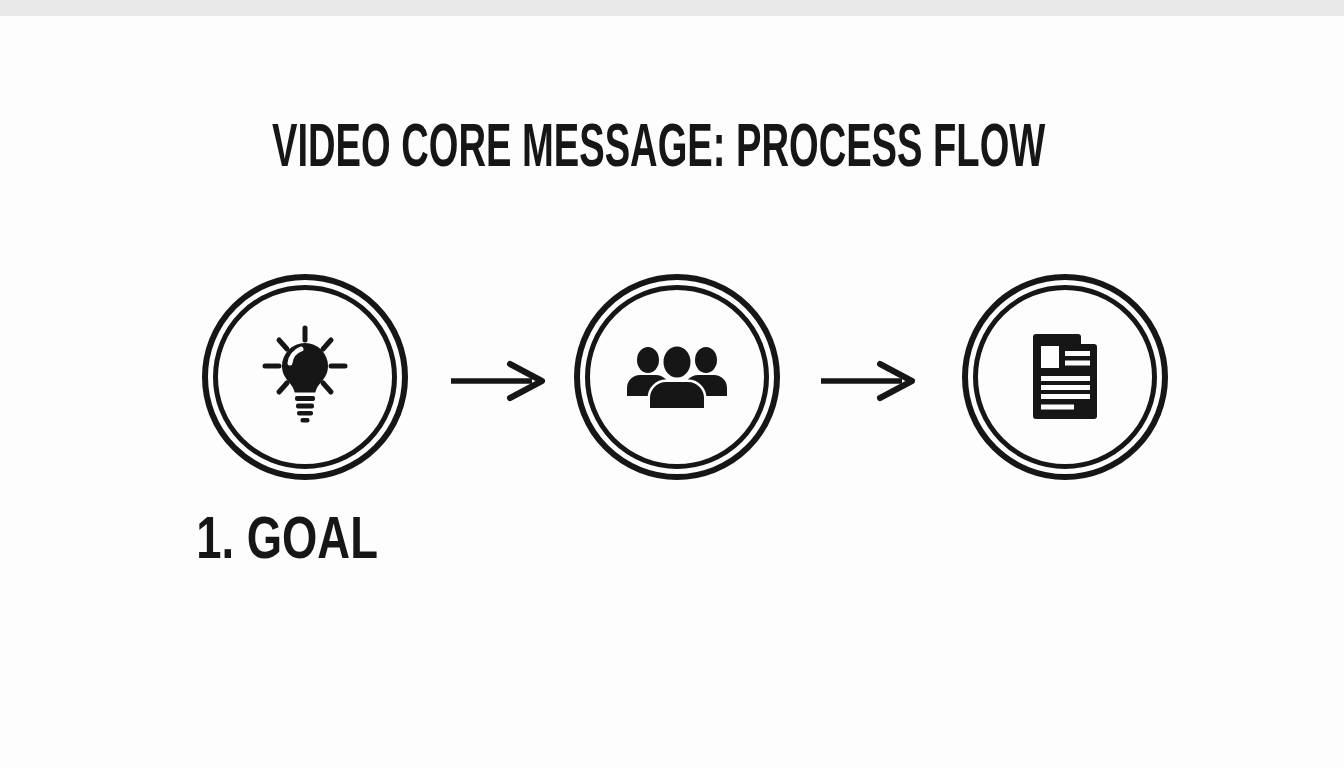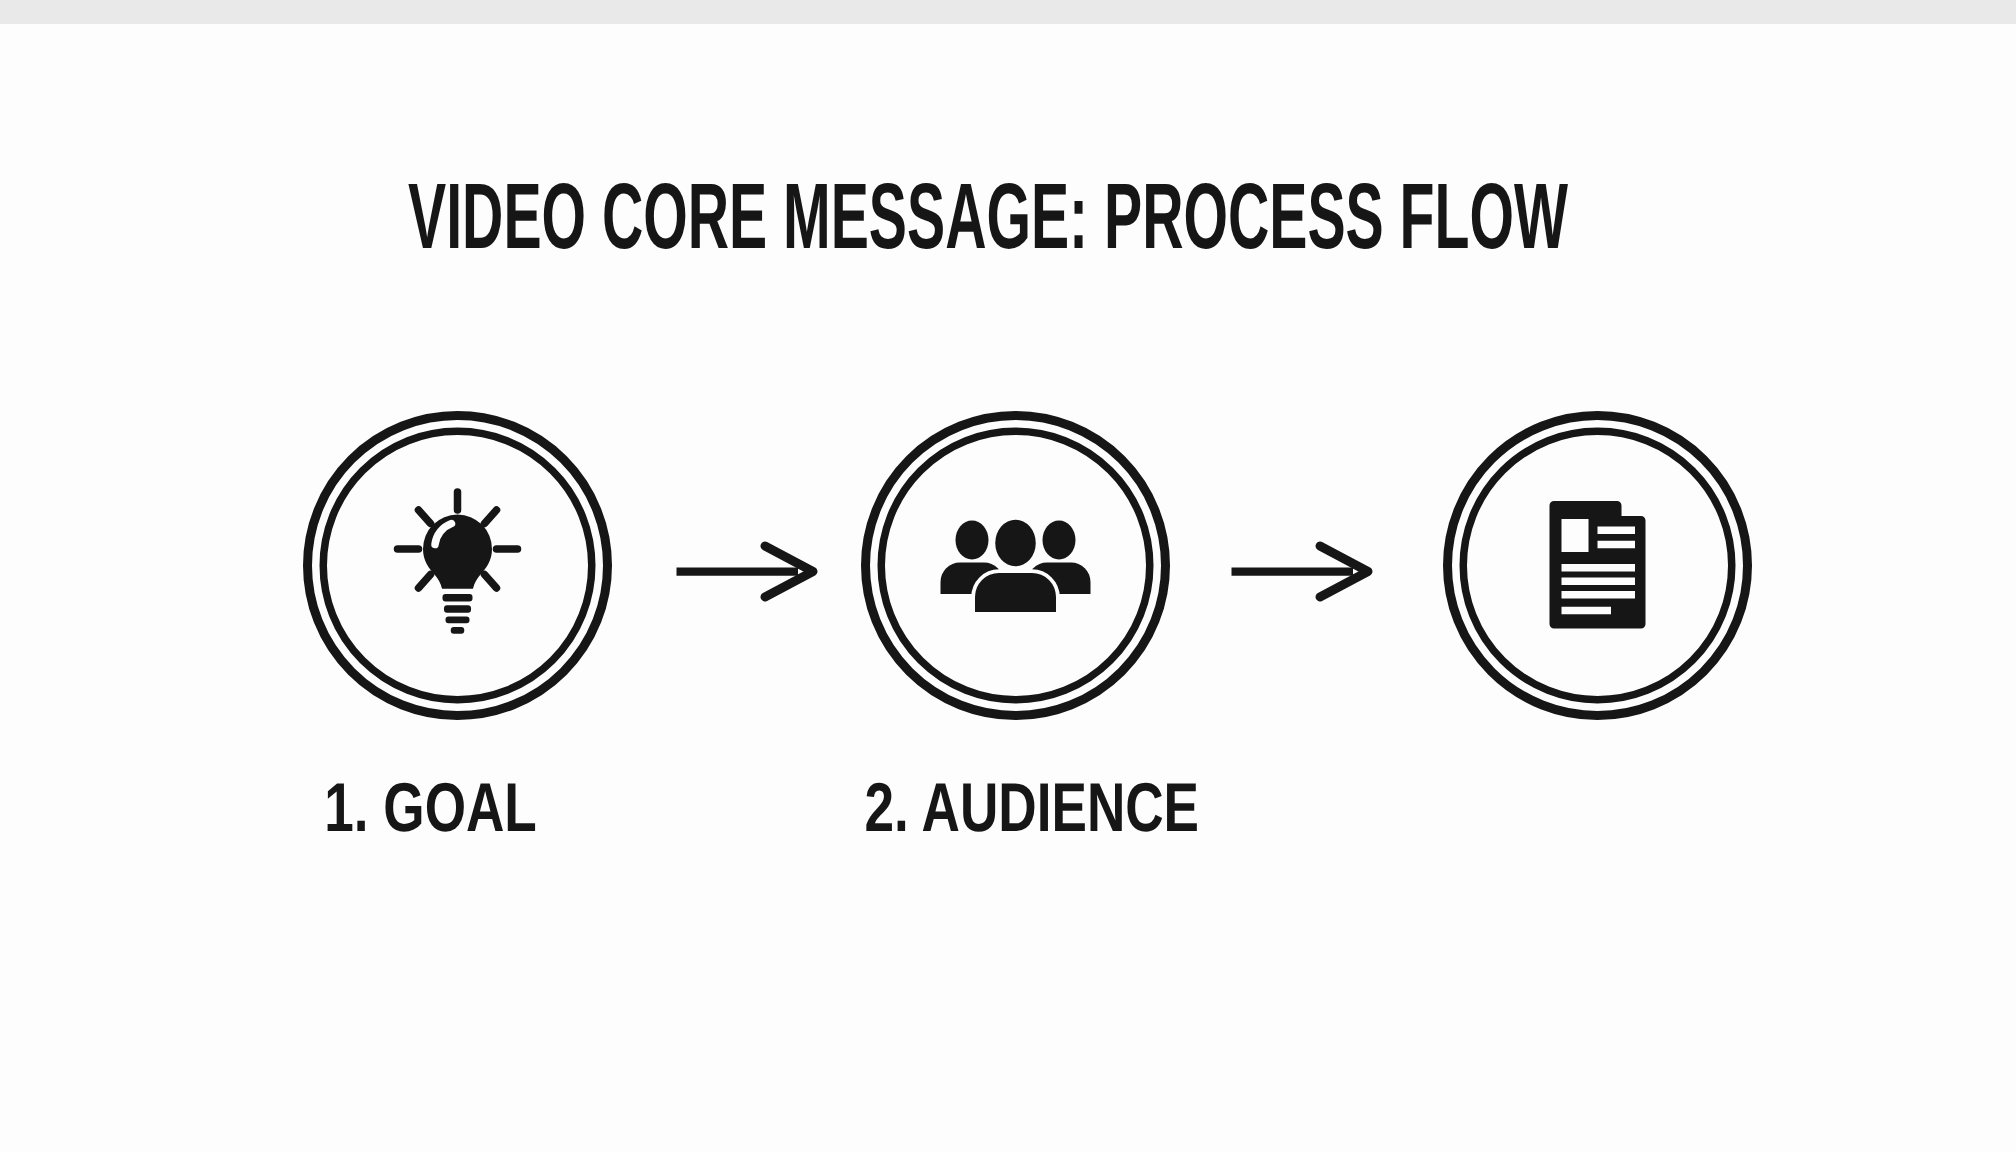--- a/index.html
+++ b/index.html
@@ -54,21 +54,21 @@
     border-radius:50%;
     display:flex;
     align-items:center;
     justify-content:center;
   }
   .step-label{
     position:absolute;
     top:499px;
     width:340px;
     text-align:center;
-    font-size:46px;
+    font-size:59px;
     line-height:46px;
     font-weight:700;
     color:var(--ink);
     white-space:nowrap;
   }
   .condensed-label{
     display:inline-block;
     transform:scaleX(0.77);
     transform-origin:center;
   }
@@ -145,16 +145,15 @@
         <rect class="bg-fill" x="9" y="42" width="49" height="5"></rect>
         <rect class="bg-fill" x="9" y="51" width="49" height="5"></rect>
         <rect class="bg-fill" x="9" y="60" width="49" height="5"></rect>
         <rect class="bg-fill" x="9" y="70.5" width="33" height="5"></rect>
       </svg>
     </div>
   </div>
 
   <div class="step-label" style="left:117px;"><span class="condensed-label">1. GOAL</span></div>
 
-  <div class="step-label" style="left:518px;"><span class="condensed-label">2. AUDIENCE</span></div>
 
 
 </div>
 
 </body></html>

